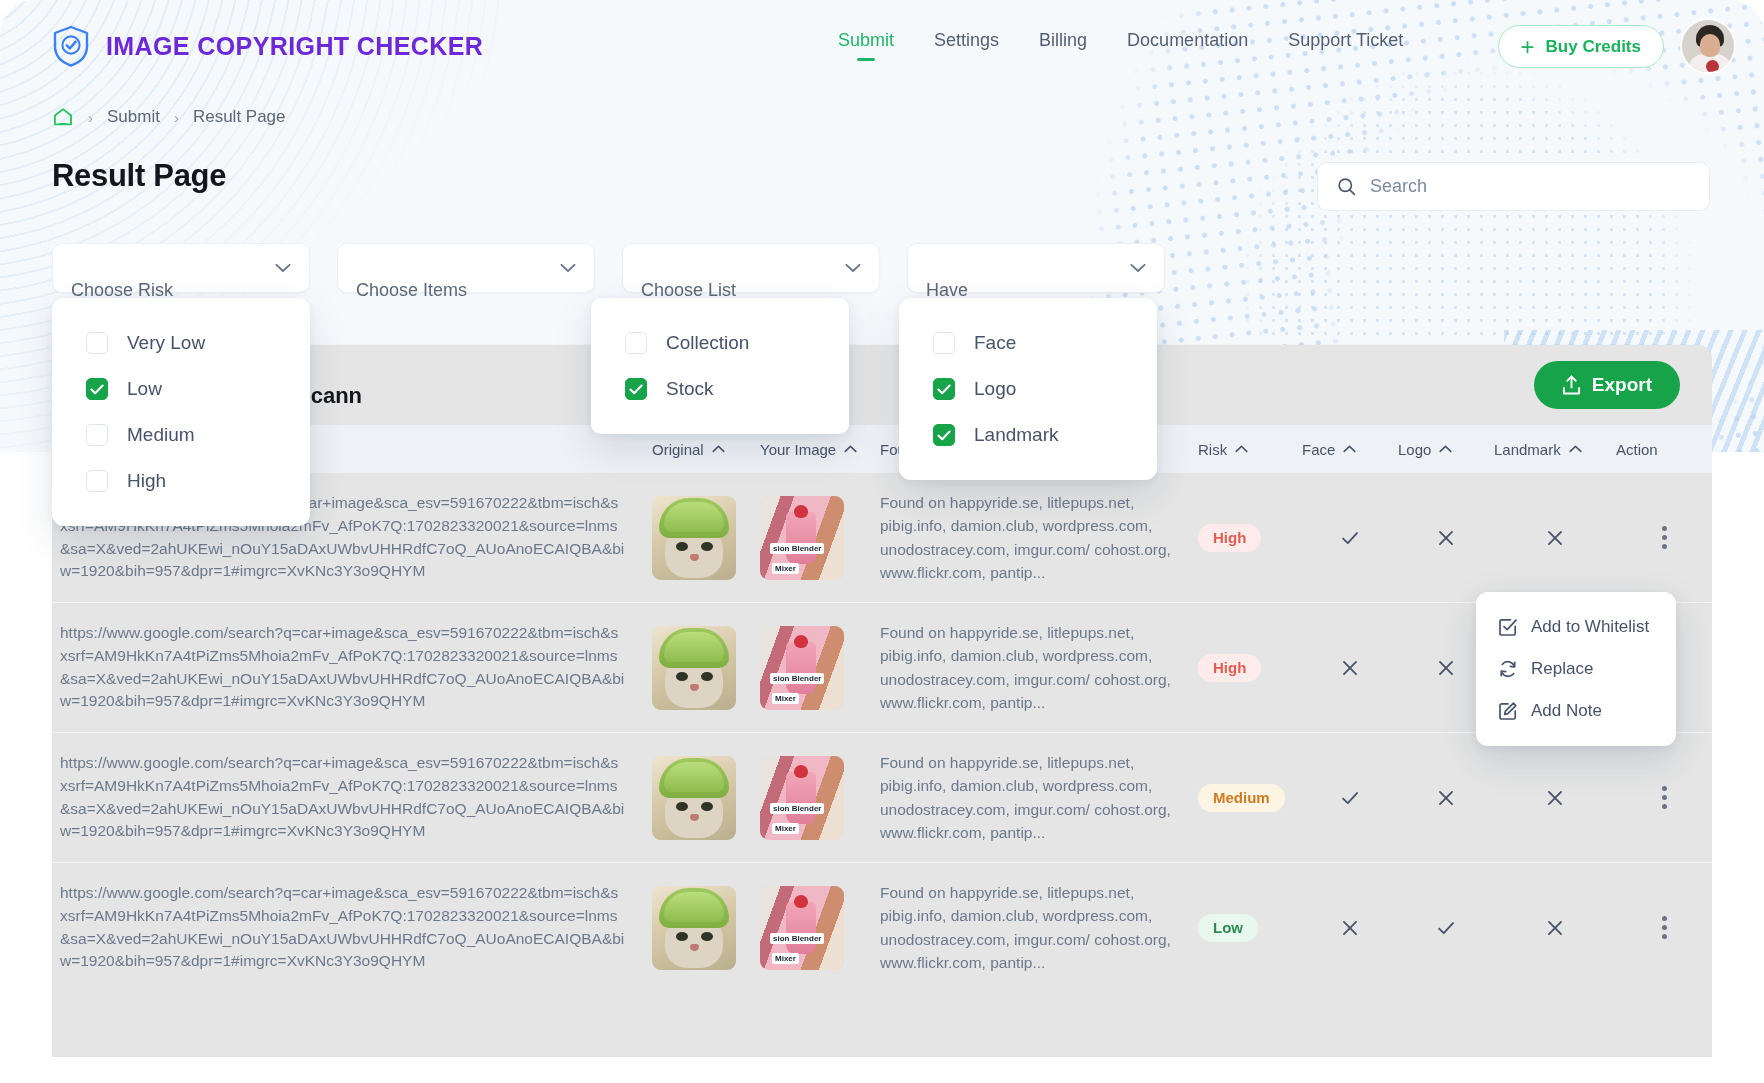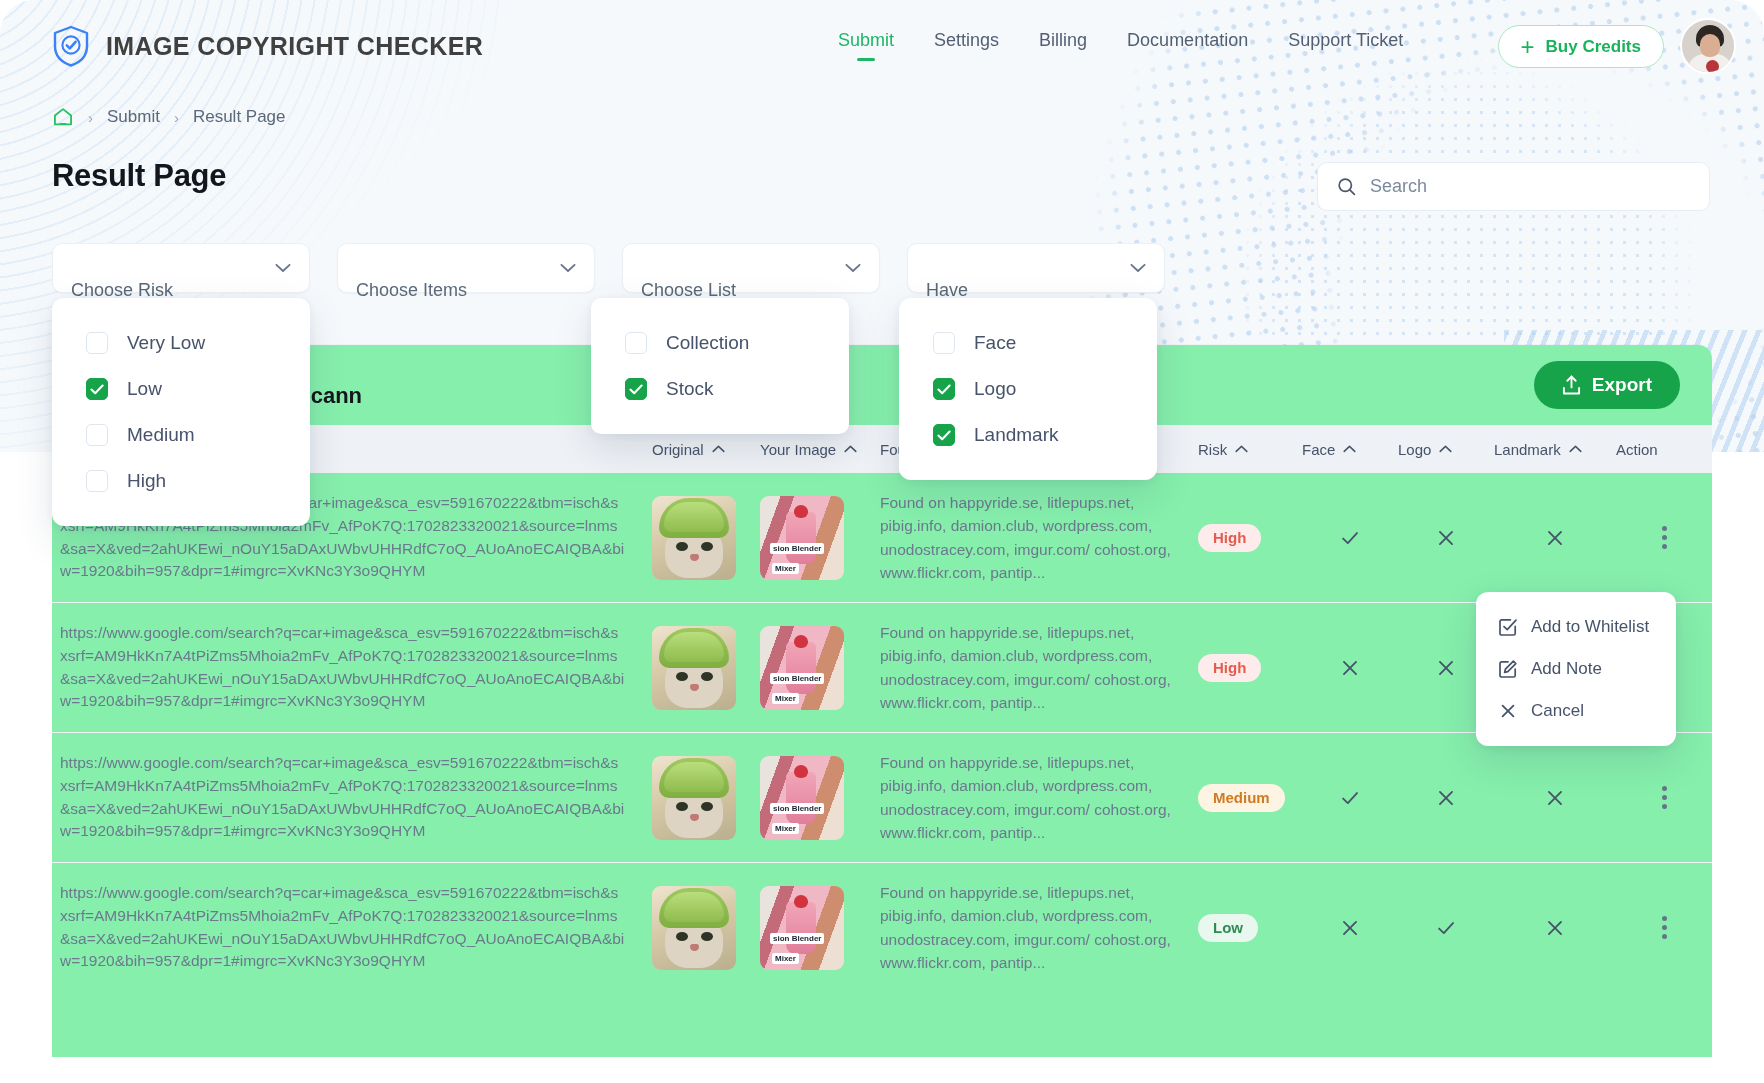--- a/index.html
+++ b/index.html
@@ -57,21 +57,21 @@
   }
 
   
   .topbar{
     position:absolute; left:0; top:0; width:1764px; height:92px;
     display:flex; align-items:center;
   }
   .brand{ display:flex; align-items:center; gap:16px; margin-left:52px; }
   .brand .shield{ width:38px; height:42px; display:block; }
   .brand .bname{
-    font-size:25px; font-weight:bold; letter-spacing:.4px; color:#404040;
+    font-size:25px; font-weight:bold; letter-spacing:.4px; color:#6d28d9;
   }
   .nav{
     position:absolute; left:818px; top:24px;
     display:flex; align-items:center; gap:0px;
   }
   .nav a{
     position:relative; font-size:18px; color:#525f73; text-decoration:none;
     padding:6px 20px; white-space:nowrap;
   }
   .nav a.active{ color:#1fb567; }
@@ -150,21 +150,21 @@
   .cb svg{ display:block; }
 
   #dd-risk { left:52px;  top:298px;  width:258px; }
   #dd-items{ left:337px; top:298px;  width:258px; }
   #dd-list { left:591px; top:298px;  width:258px;border-radius:10px; }
   #dd-have { left:899px; top:298px;  width:258px; }
 
   
   .card{
     position:absolute; left:52px; top:345px; width:1660px; height:712px;
-    background:#86efac; border-radius:14px 14px 0 0;
+    background:#e5e5e5; border-radius:14px 14px 0 0;
     box-shadow:0 -1px 0 rgba(0,0,0,.02);
     overflow:hidden;
   }
   .cardtop{ position:relative; height:80px; }
   .cardtop .ttl{
     position:absolute; left:34px; top:26px;
     font-size:22px; font-weight:bold; color:#13171d;
   }
   .export{
     position:absolute; right:32px; top:16px;
@@ -708,27 +708,30 @@
   <div class="actions">
     <div class="ai">
       <svg width="20" height="20" viewBox="0 0 20 20">
         <path d="M17.2 9.4 V16.4 A1.6 1.6 0 0 1 15.6 18 H3.6 A1.6 1.6 0 0 1 2 16.4 V4.4 A1.6 1.6 0 0 1 3.6 2.8 H12.4" fill="none" stroke="#46536a" stroke-width="1.7" stroke-linecap="round"></path>
         <path d="M6 9.6 L9.2 12.6 L18 3.2" fill="none" stroke="#46536a" stroke-width="1.7" stroke-linecap="round" stroke-linejoin="round"></path>
       </svg>
       <span class="txt">Add to Whitelist</span>
     </div>
     <div class="ai">
       <svg width="20" height="20" viewBox="0 0 20 20">
+        <path d="M16.4 7.6 A7 7 0 0 0 4.2 5.4" fill="none" stroke="#46536a" stroke-width="1.7" stroke-linecap="round"></path>
+        <path d="M3.6 12.4 A7 7 0 0 0 15.8 14.6" fill="none" stroke="#46536a" stroke-width="1.7" stroke-linecap="round"></path>
+        <path d="M16.8 3.4 L16.6 7.8 L12.3 7.4" fill="none" stroke="#46536a" stroke-width="1.7" stroke-linecap="round" stroke-linejoin="round"></path>
+        <path d="M3.2 16.6 L3.4 12.2 L7.7 12.6" fill="none" stroke="#46536a" stroke-width="1.7" stroke-linecap="round" stroke-linejoin="round"></path>
+      </svg>
+      <span class="txt">Replace</span>
+    </div>
+    <div class="ai">
+      <svg width="20" height="20" viewBox="0 0 20 20">
         <path d="M17.2 10 V16.4 A1.6 1.6 0 0 1 15.6 18 H3.6 A1.6 1.6 0 0 1 2 16.4 V4.4 A1.6 1.6 0 0 1 3.6 2.8 H10" fill="none" stroke="#46536a" stroke-width="1.7" stroke-linecap="round"></path>
         <path d="M15.4 2.2 L17.8 4.6 L9.8 12.6 L6.6 13.4 L7.4 10.2 Z" fill="none" stroke="#46536a" stroke-width="1.7" stroke-linejoin="round"></path>
       </svg>
       <span class="txt">Add Note</span>
     </div>
-    <div class="ai">
-      <svg width="20" height="20" viewBox="0 0 20 20">
-        <path d="M4.6 4.6 L15.4 15.4 M15.4 4.6 L4.6 15.4" fill="none" stroke="#46536a" stroke-width="1.8" stroke-linecap="round"></path>
-      </svg>
-      <span class="txt">Cancel</span>
-    </div>
   </div>
 
 </div>
 </div>
 
 </body></html>

